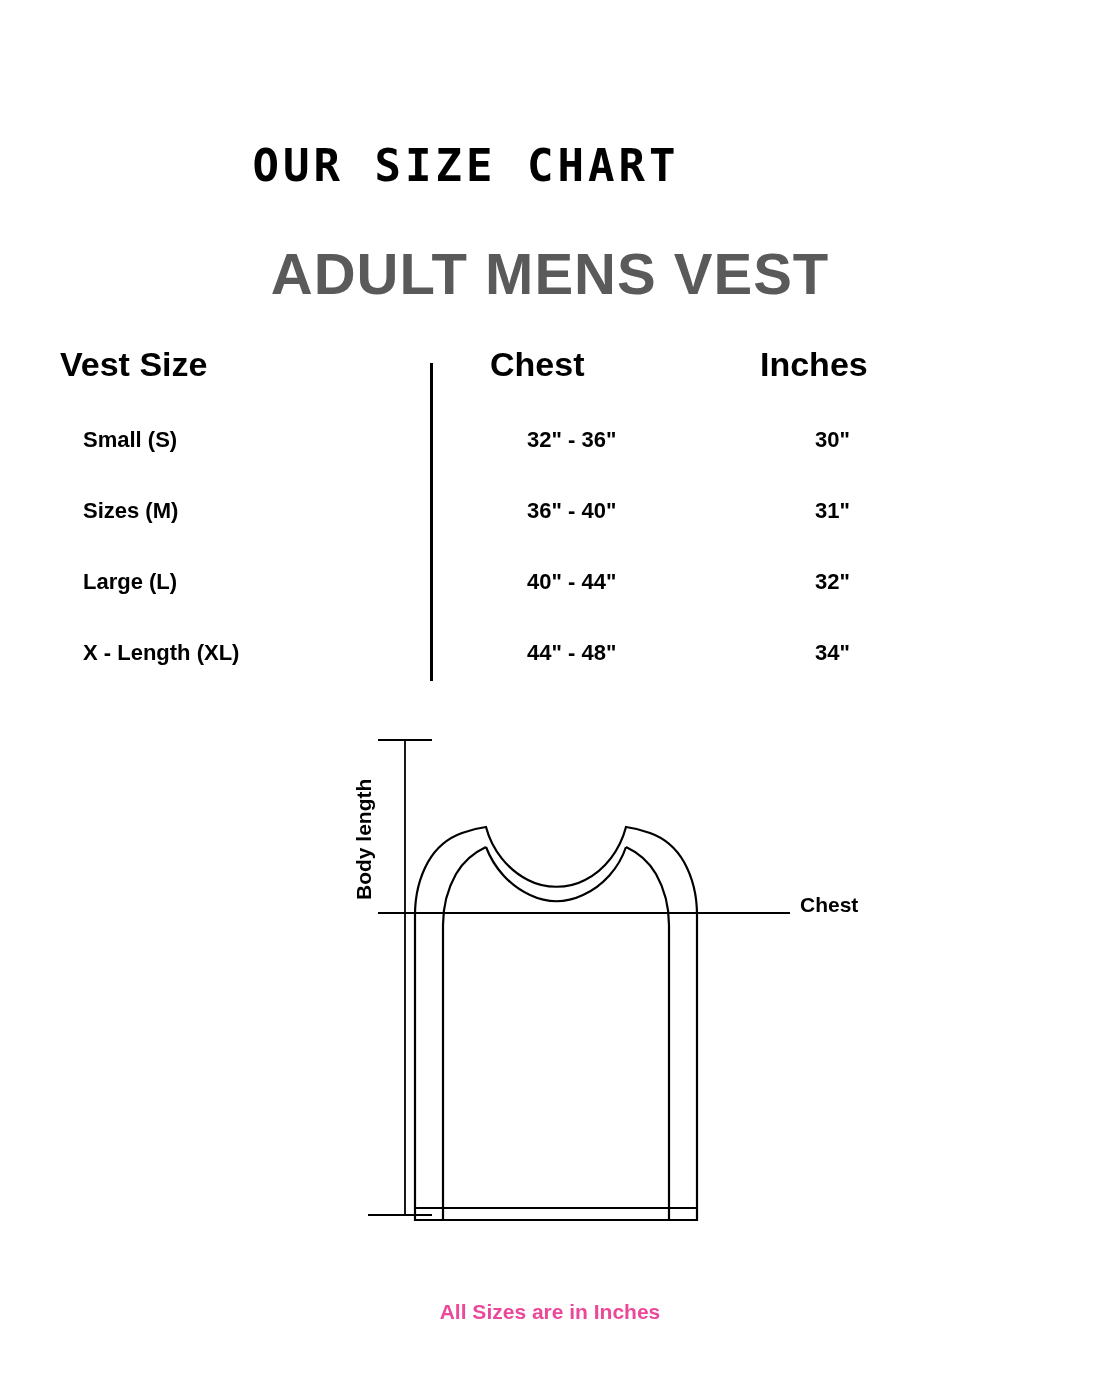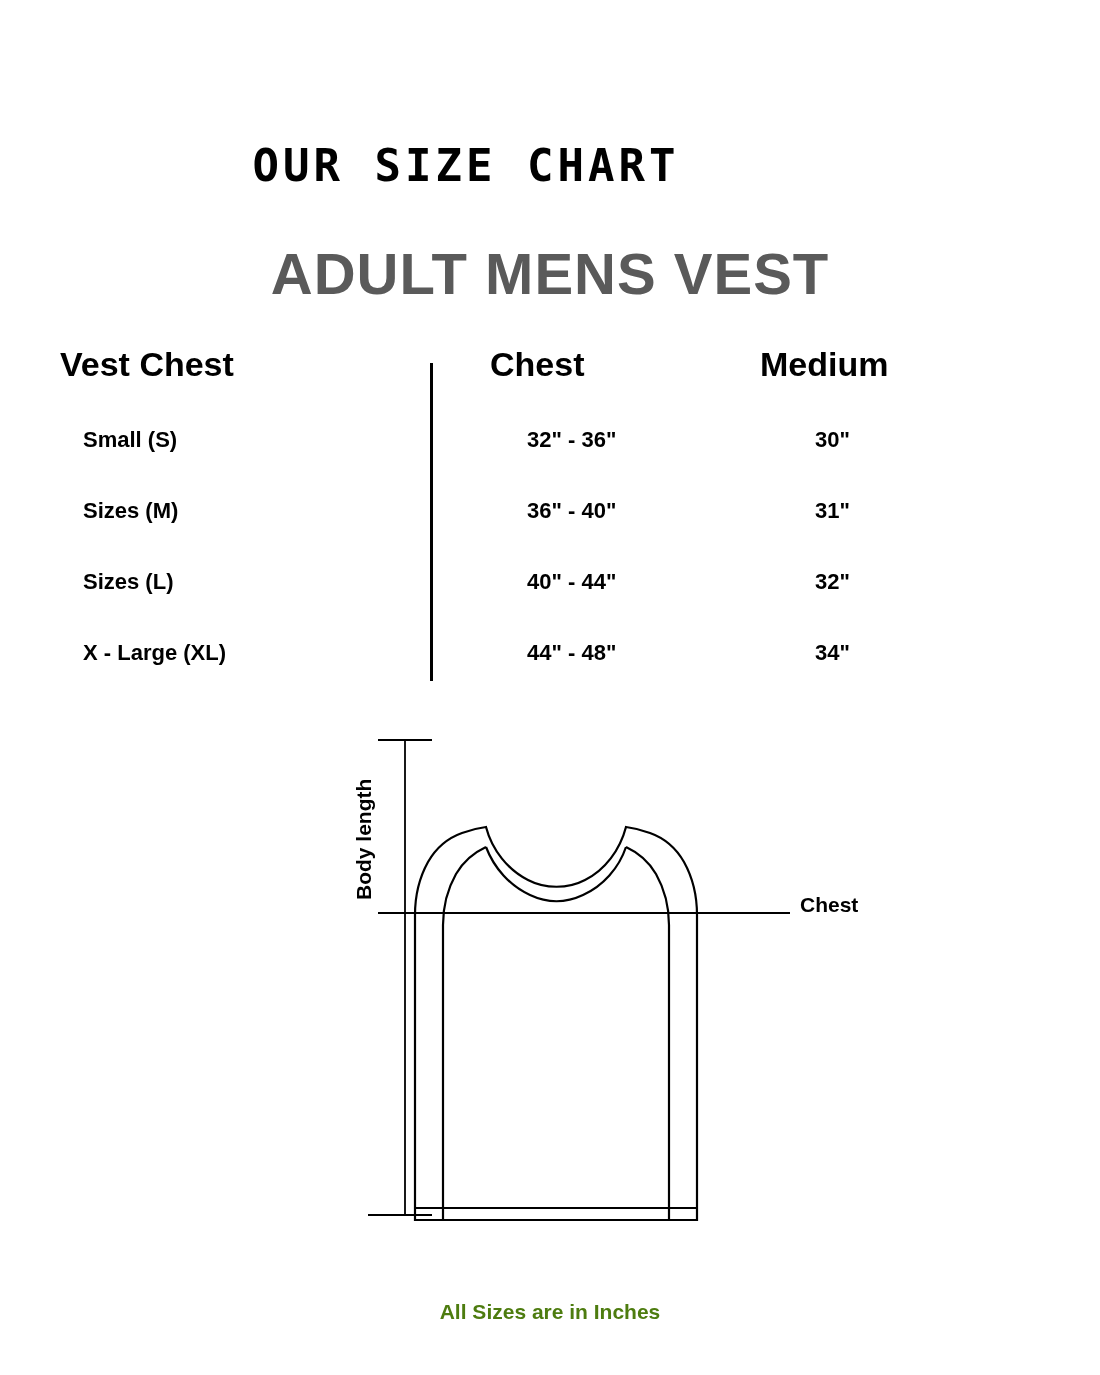--- a/index.html
+++ b/index.html
@@ -115,57 +115,57 @@
   }
 
   .footer-note {
     position: absolute;
     top: 1300px;
     left: 0;
     width: 1100px;
     text-align: center;
     font-size: 21px;
     font-weight: bold;
-    color: #4d7c0f;
+    color: #ec4899;
   }
 </style>
 </head>
 <body>
 
 <div class="title-main">OUR  SIZE  CHART</div>
 <div class="title-sub">ADULT MENS VEST</div>
 
 <div class="table-wrap">
 
-  <div class="hdr hdr-size">Vest Chest</div>
+  <div class="hdr hdr-size">Vest Size</div>
   <div class="hdr hdr-chest">Chest</div>
-  <div class="hdr hdr-len">Medium</div>
+  <div class="hdr hdr-len">Inches</div>
 
   <div class="divider"></div>
 
   <div class="row" style="top:82px;">
     <div class="cell c-size">Small   (S)</div>
     <div class="cell c-chest">32" -  36"</div>
     <div class="cell c-len">30"</div>
   </div>
 
   <div class="row" style="top:153px;">
     <div class="cell c-size">Sizes   (M)</div>
     <div class="cell c-chest">36" - 40"</div>
     <div class="cell c-len">31"</div>
   </div>
 
   <div class="row" style="top:224px;">
-    <div class="cell c-size">Sizes   (L)</div>
+    <div class="cell c-size">Large   (L)</div>
     <div class="cell c-chest">40" - 44"</div>
     <div class="cell c-len">32"</div>
   </div>
 
   <div class="row" style="top:295px;">
-    <div class="cell c-size">X - Large (XL)</div>
+    <div class="cell c-size">X - Length (XL)</div>
     <div class="cell c-chest">44" - 48"</div>
     <div class="cell c-len">34"</div>
   </div>
 
 </div>
 
 <div class="drawing">
   <svg width="1100" height="560" viewBox="0 0 1100 560">
     <g fill="none" stroke="#000" stroke-width="2.2">
 

